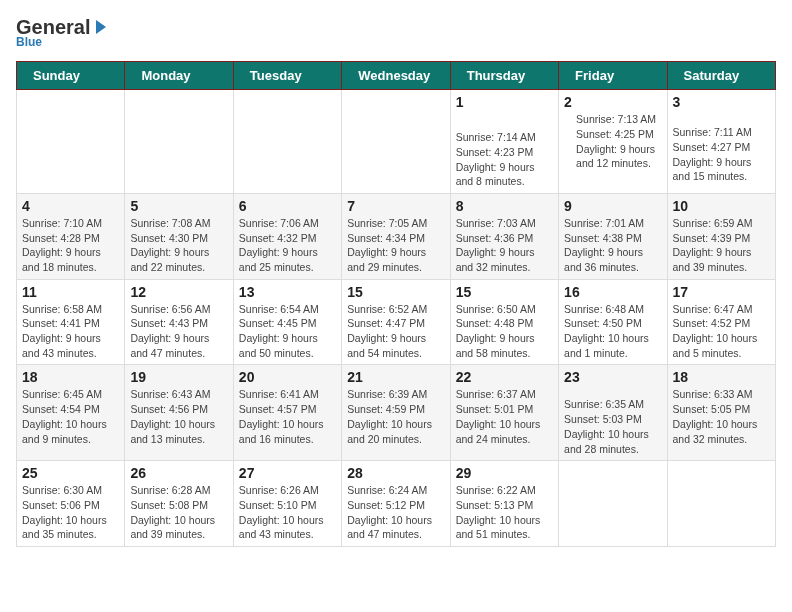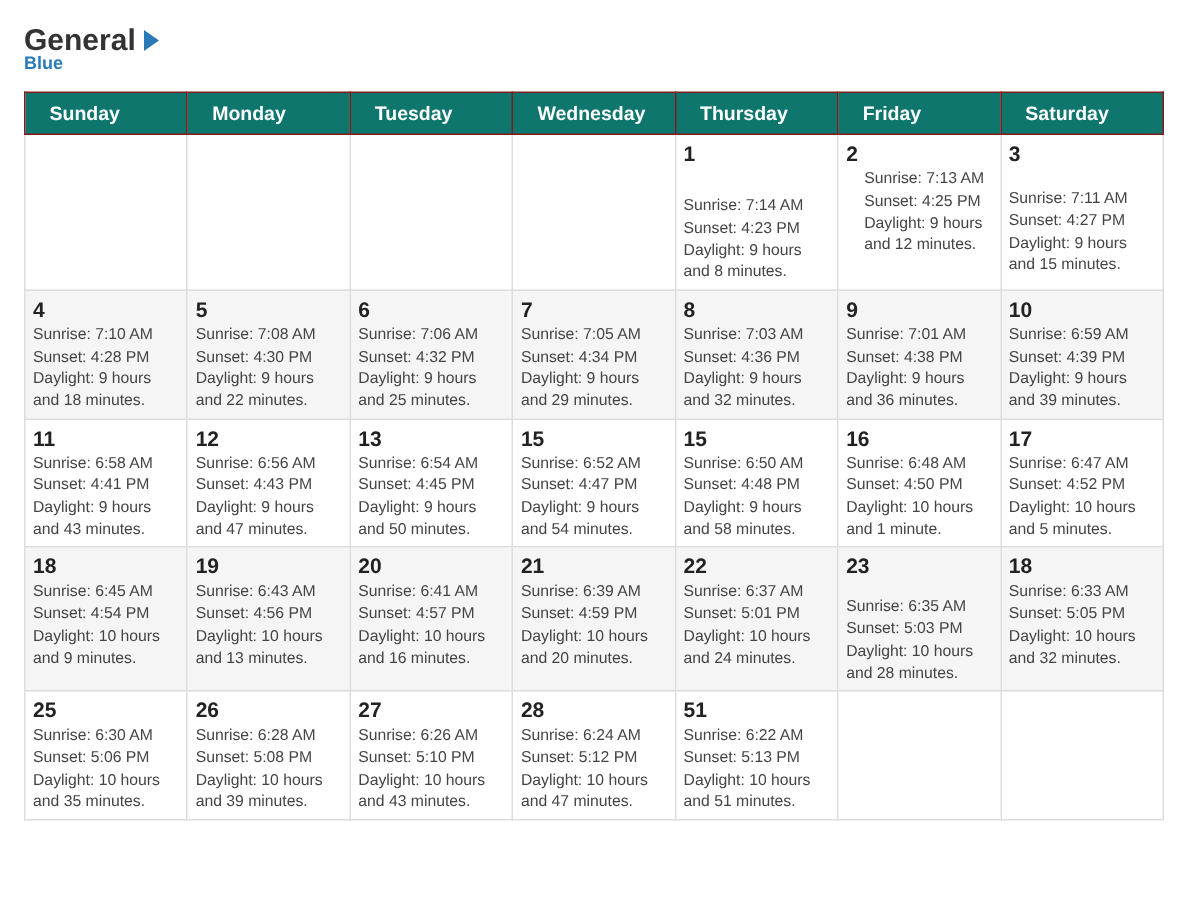--- a/index.html
+++ b/index.html
@@ -312,21 +312,21 @@
 and 43 minutes.</div>
         </td>
         <td>
           <span class="day-number">28</span>
           <div class="day-info" style="white-space: pre-line;">Sunrise: 6:24 AM
 Sunset: 5:12 PM
 Daylight: 10 hours
 and 47 minutes.</div>
         </td>
         <td>
-          <span class="day-number">51</span>
+          <span class="day-number">29</span>
           <div class="day-info" style="white-space: pre-line;">Sunrise: 6:22 AM
 Sunset: 5:13 PM
 Daylight: 10 hours
 and 51 minutes.</div>
         </td>
         <td class="empty-cell"></td>
         <td class="empty-cell"></td>
       </tr>
     </tbody>
 </table>

